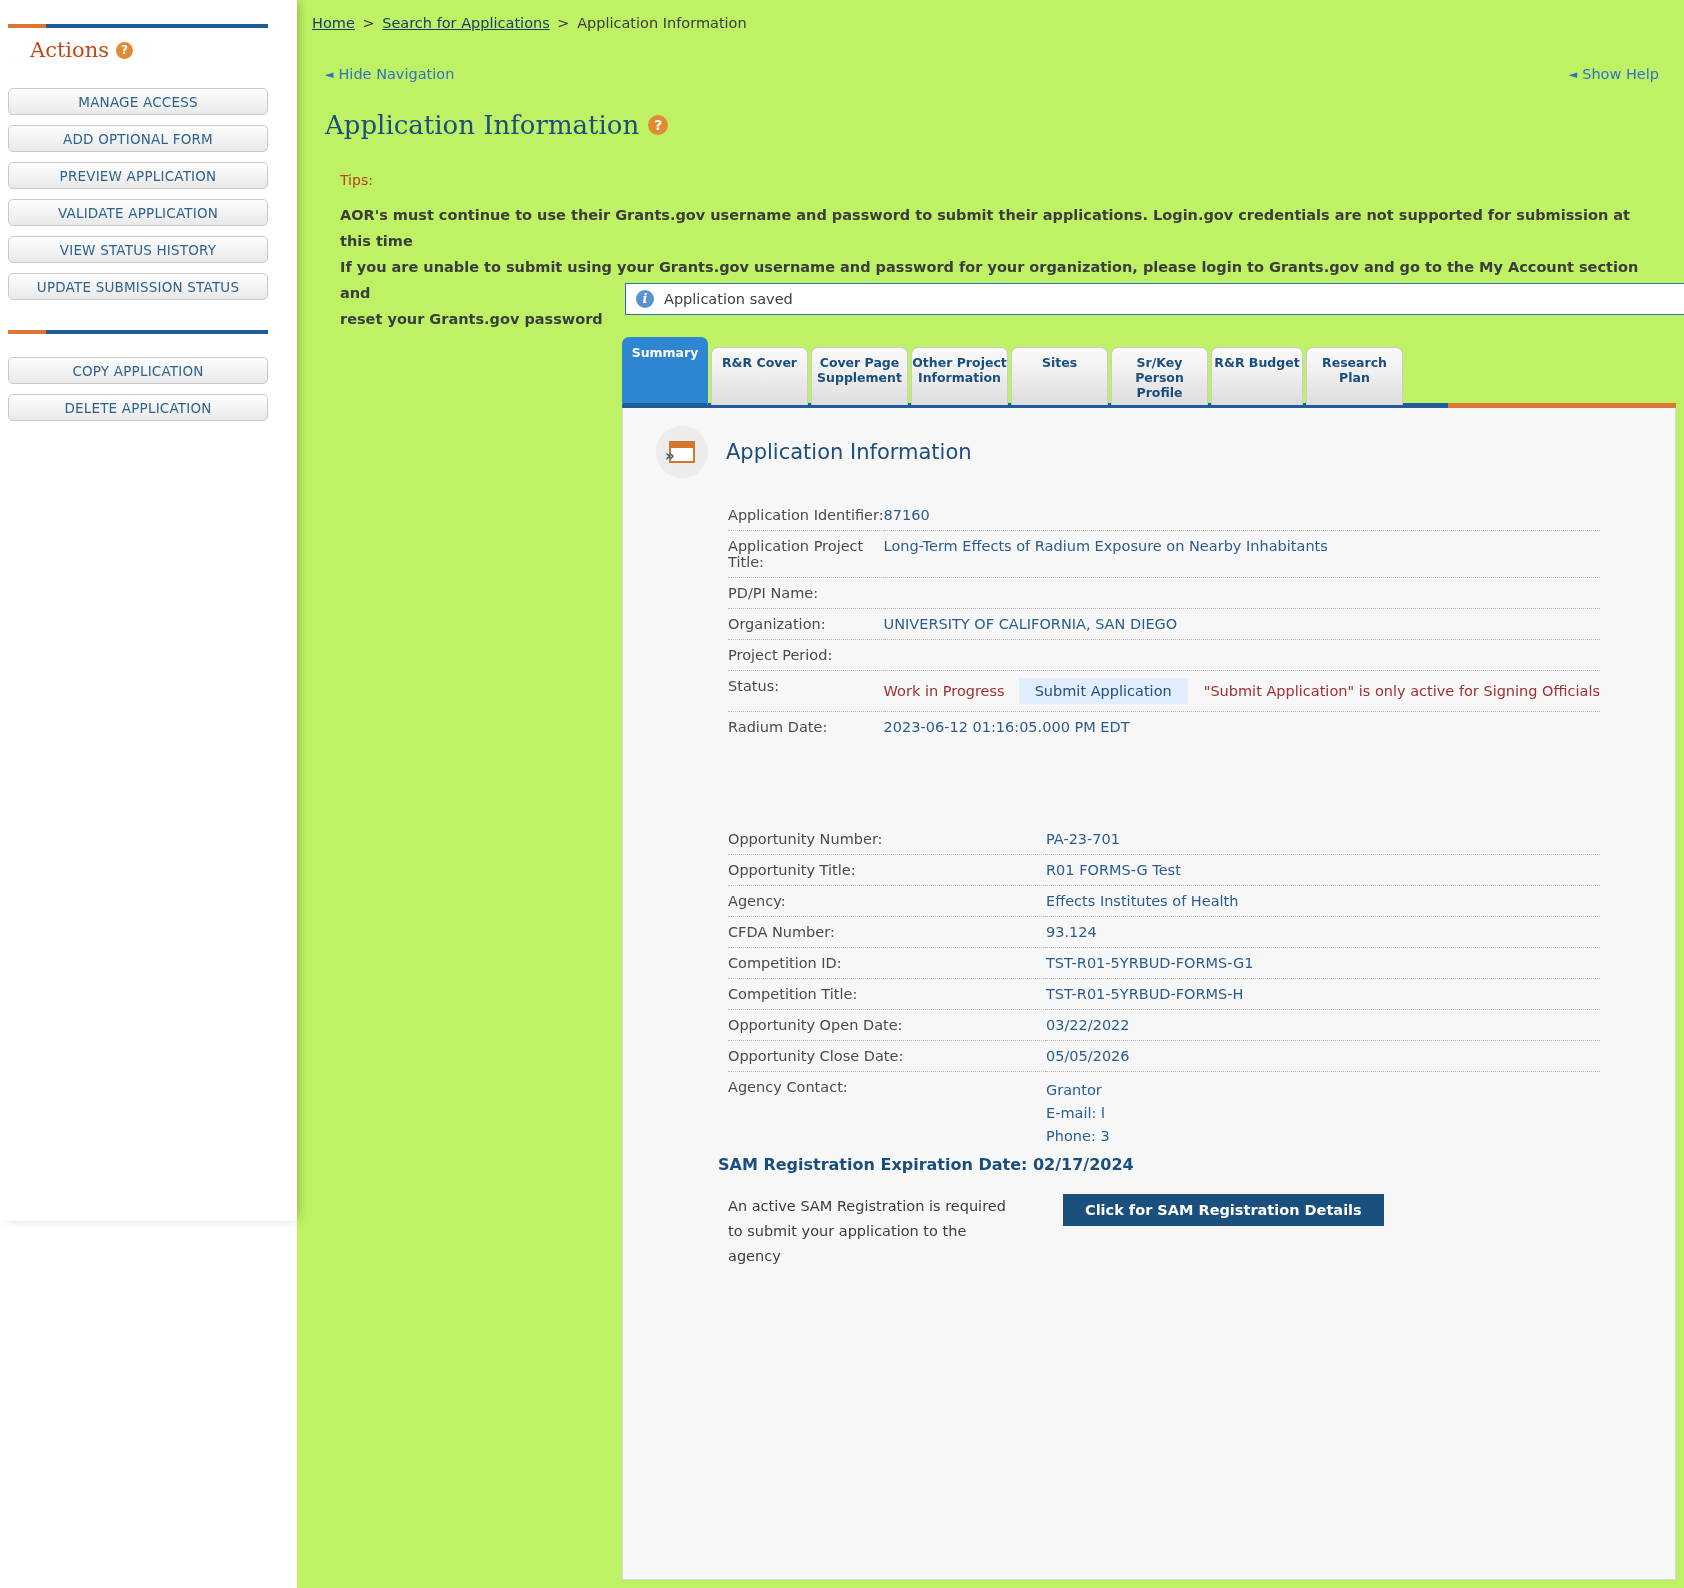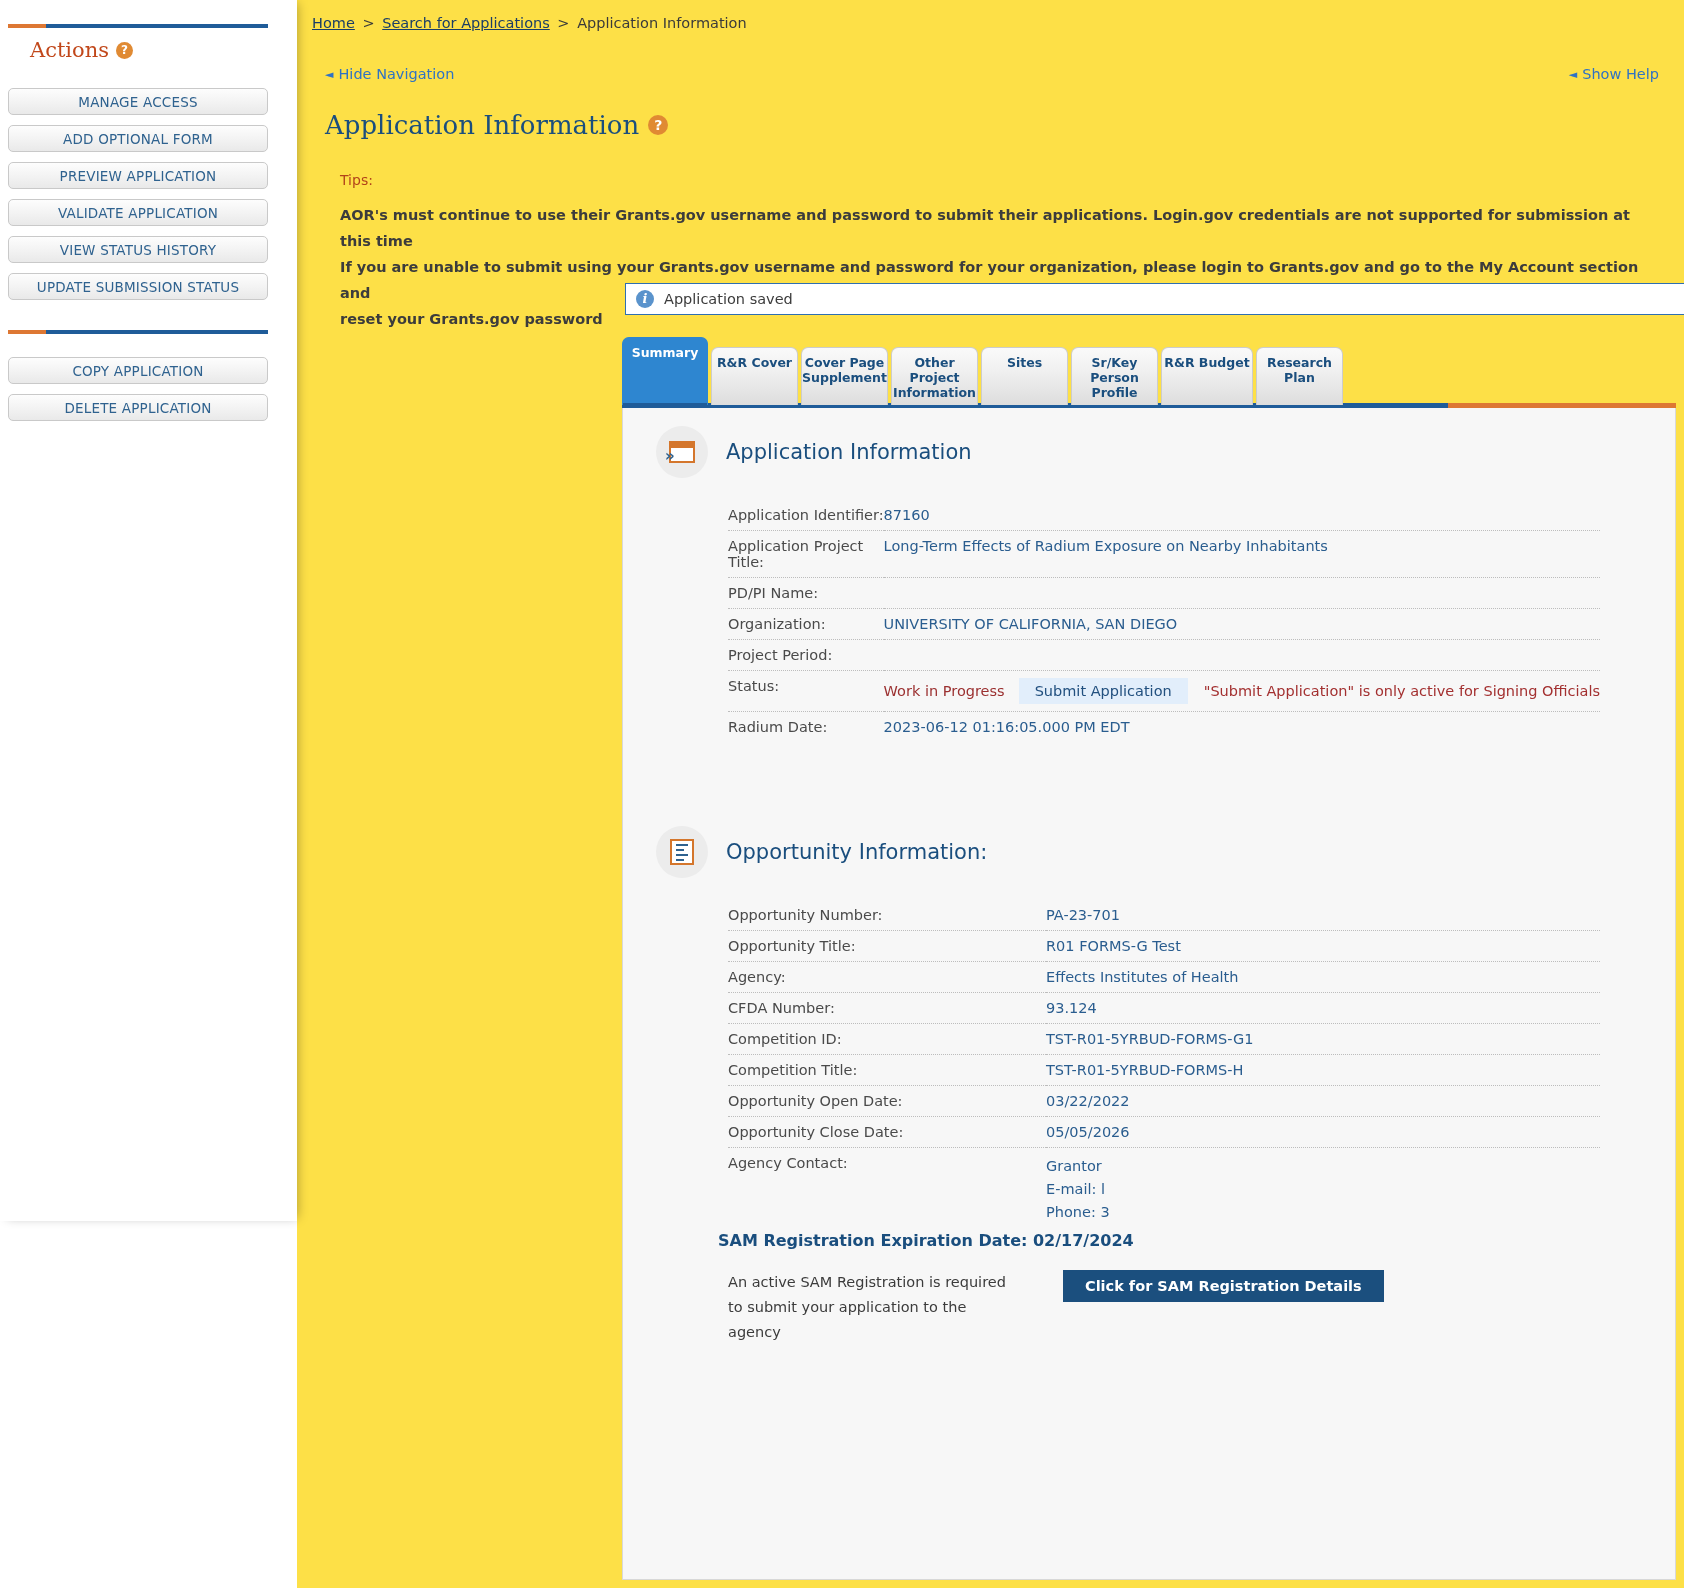--- a/index.html
+++ b/index.html
@@ -91,21 +91,21 @@
     letter-spacing: .2px;
   }
 
   
   #main {
     position: absolute;
     left: 297px;
     top: 0;
     right: 0;
     bottom: 0;
-    background: #fde047;
+    background: #bef264;
   }
   #breadcrumb {
     position: absolute;
     left: 15px;
     top: 15px;
     font-size: 14.5px;
     color: #3a3a3a;
   }
   #breadcrumb a {
     color: #1a3d66;
@@ -194,21 +194,21 @@
   #tabs {
     position: absolute;
     left: 325px;
     top: 335px;
     height: 70px;
     display: flex;
     align-items: flex-end;
     z-index: 3;
   }
   .tab {
-    width: 87px;
+    width: 97px;
     height: 58px;
     margin-right: 3px;
     border-radius: 7px 7px 0 0;
     background: linear-gradient(to bottom, #fafafa 0%, #f0f0f0 40%, #dddddd 100%);
     border: 1px solid #cccccc;
     border-bottom: none;
     box-sizing: border-box;
     display: flex;
     align-items: flex-start;
     justify-content: center;
@@ -519,31 +519,20 @@
       </tr>
       <tr class="noline">
         <td class="label">Radium Date:</td>
         <td class="value">2023-06-12 01:16:05.000 PM EDT</td>
       </tr>
     </tbody>
       </table>
 
     <div class="divider-gap"></div>
 
-    <div class="section-head" style="margin-top:24px">
-      <span class="round-icon">
-        <span class="glyph-doc">
-            <i></i>
-            <i></i>
-            <i></i>
-            <i></i>
-          </span>
-      </span>
-      <h2>Opportunity Information:</h2>
-    </div>
 
     <table class="datatable" style="margin-top:22px">
       <tbody>
           <tr>
         <td class="label">Opportunity Number:</td>
         <td class="value">PA-23-701</td>
       </tr>
       <tr>
         <td class="label">Opportunity Title:</td>
         <td class="value">R01 FORMS-G Test</td>

